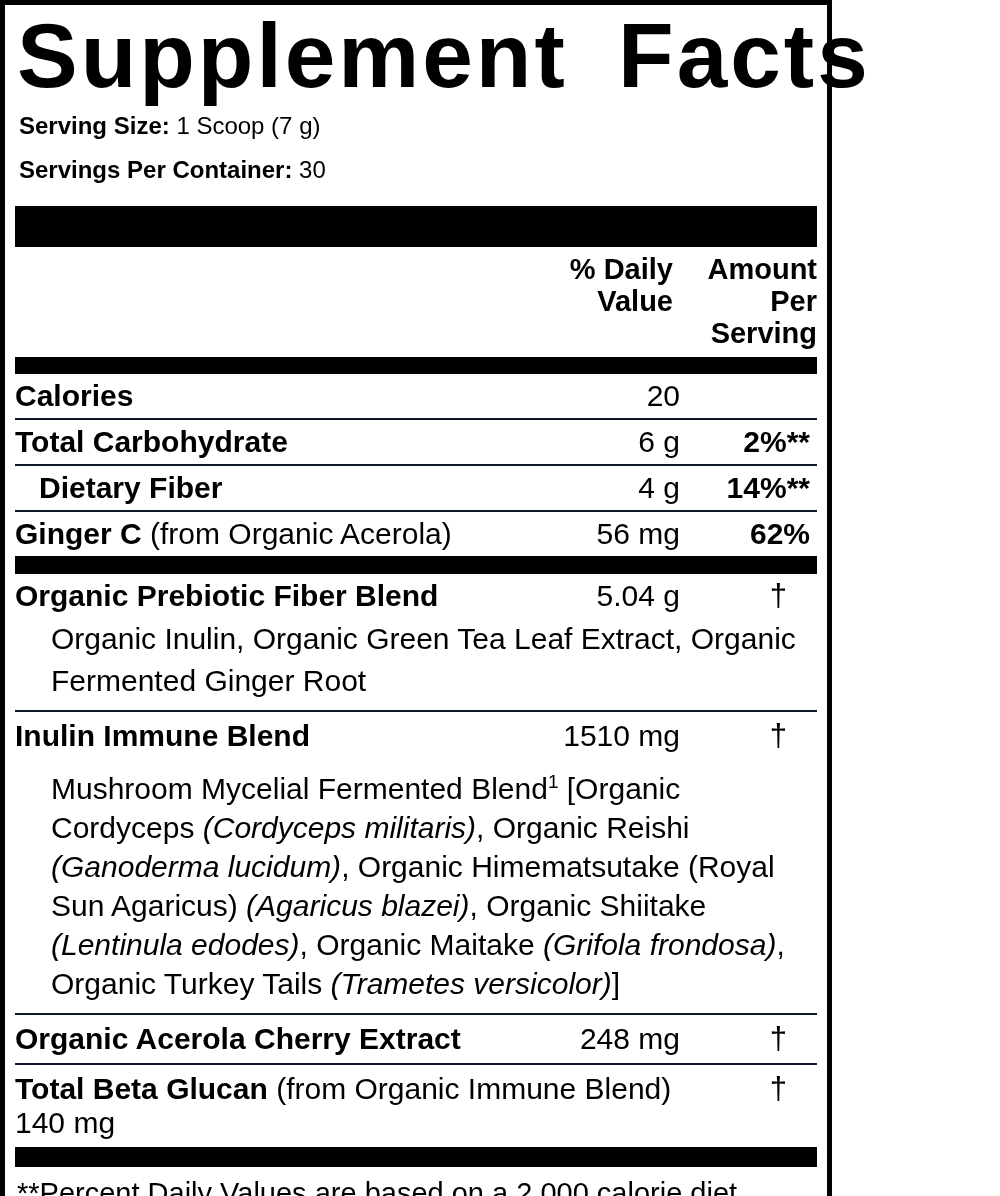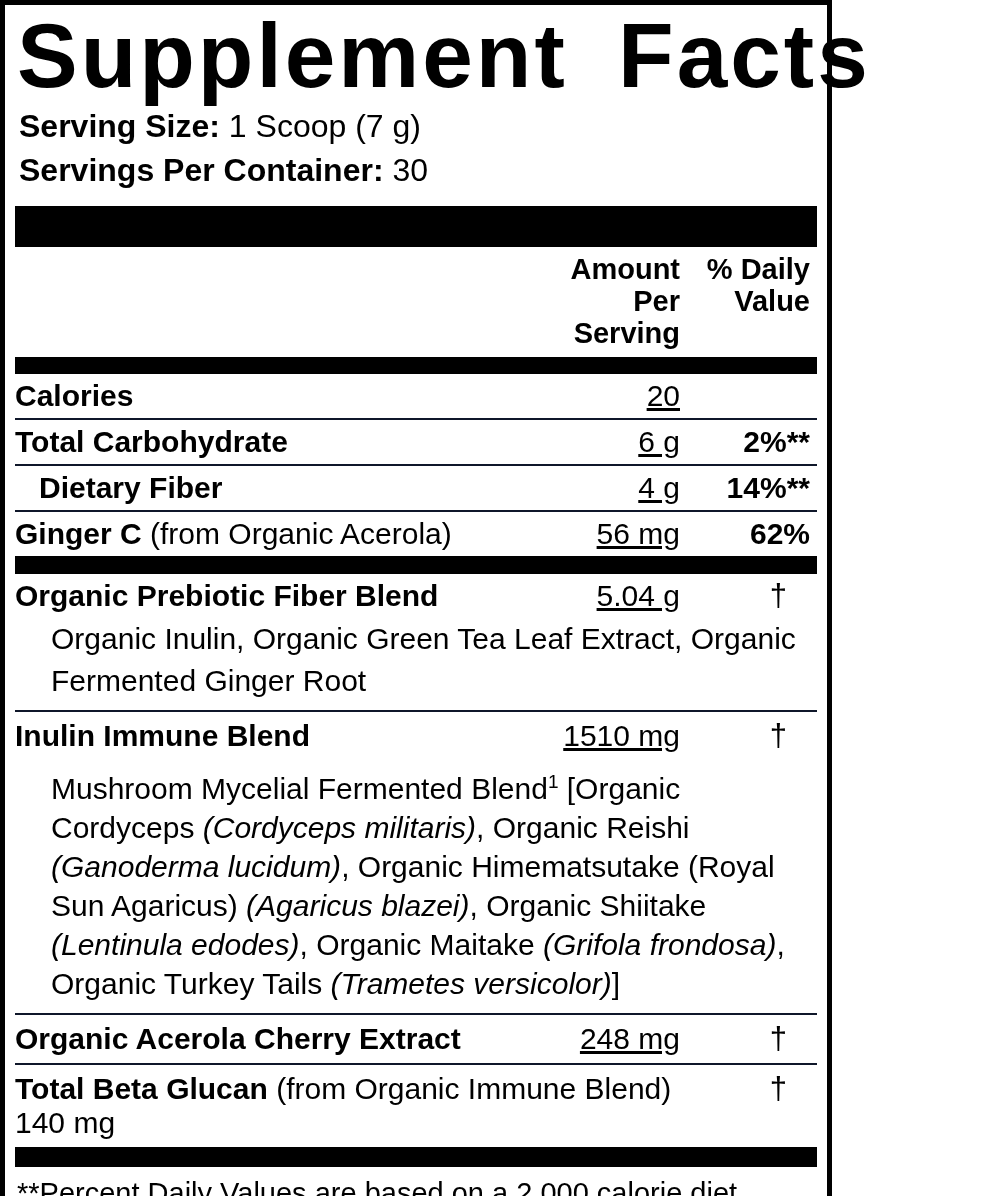--- a/index.html
+++ b/index.html
@@ -21,21 +21,21 @@
     font-weight: bold;
     font-size: 91px;
     line-height: 97px;
     letter-spacing: 3px;
     word-spacing: 22px;
     white-space: nowrap;
     padding-left: 2px;
   }
 
   .serving-line {
-    font-size: 32px;
+    font-size: 24px;
     line-height: 44px;
     padding-left: 4px;
   }
   .b { font-weight: bold; }
 
   .bar-thick { height: 41px; background: #000; margin-top: 14px; }
   .bar-mid   { height: 17px; background: #000; }
   .bar-mid2  { height: 18px; background: #000; }
   .bar-mid3  { height: 20px; background: #000; }
 
@@ -50,21 +50,21 @@
     font-size: 29px;
     line-height: 32px;
     text-align: right;
   }
   .col-header .hdr { white-space: pre-line; }
   .col-header .dv-hdr { padding-right: 7px; }
 
   .row { font-size: 30px; line-height: 34px; padding: 5px 0; }
   .row .name { font-weight: bold; }
   .row .name .reg { font-weight: normal; }
-  .row .amt { text-align: right; font-weight: normal; text-decoration: underline; }
+  .row .amt { text-align: right; font-weight: normal; }
   .row .dv  { text-align: right; font-weight: bold; padding-right: 7px; }
   .row .dv.dagger { font-weight: normal; padding-right: 30px; font-size: 31px; }
   .indent1 { padding-left: 24px; }
 
   .divider { border-bottom: 2px solid #0f172a; }
 
   .group-sub {
     font-size: 30px;
     line-height: 42px;
     padding: 0 10px 8px 36px;
@@ -106,24 +106,24 @@
 
     <div class="title">Supplement Facts</div>
 
     <div class="serving-line"><span class="b">Serving Size:</span><span> 1 Scoop (7 g)</span></div>
     <div class="serving-line"><span class="b">Servings Per Container:</span><span> 30</span></div>
 
     <div class="bar-thick"></div>
 
     <div class="grid3 col-header">
       <div></div>
+      <div class="hdr dv-hdr">% Daily
+Value</div>
       <div class="hdr">Amount Per
 Serving</div>
-      <div class="hdr dv-hdr">% Daily
-Value</div>
     </div>
 
     <div class="bar-mid"></div>
 
     <div class="grid3 row divider">
       <div class="name">Calories</div>
       <div class="amt">20</div>
       <div class="dv"></div>
     </div>
 

